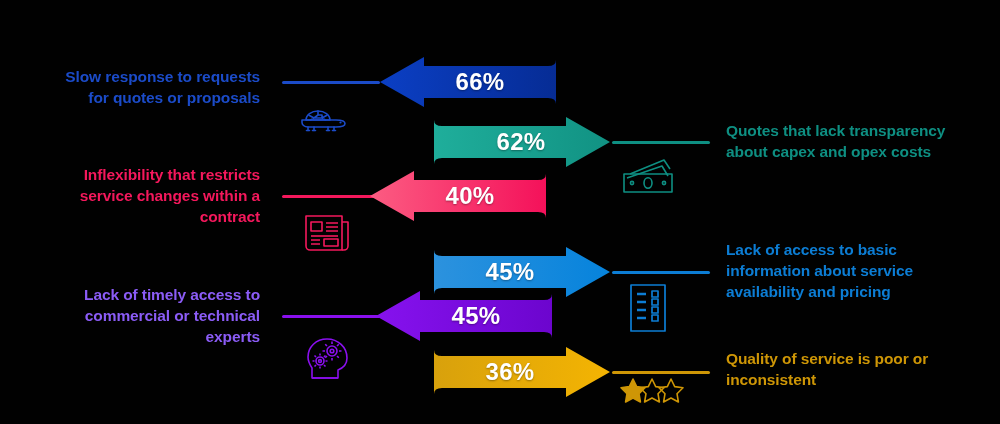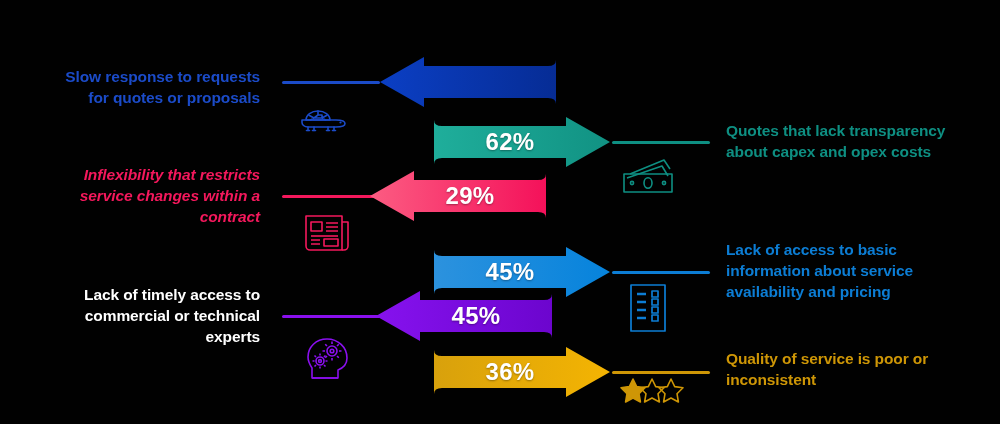--- a/index.html
+++ b/index.html
@@ -51,20 +51,21 @@
       <svg viewBox="0 0 176 60" preserveAspectRatio="none">
         <defs>
             <linearGradient id="g1" x1="0" y1="0" x2="1" y2="0">
           <stop offset="0" stop-color="#0B3FC4"></stop>
               <stop offset="1" stop-color="#062C95"></stop>
         </linearGradient>
           </defs>
         <path d="M0 30 L44 5 L44 14 L168 14 Q176 14 176 8 L176 52 Q176 46 168 46 L44 46 L44 55 Z" fill="url(#g1)"></path>
       </svg>
     </div>
+    <div class="pct" style="left:404px;width:152px;">66%</div>
   </div>
 
   <div class="row" style="top:112px;">
     <div class="label right" style="top:8px;color:#0E8F82;">Quotes that lack transparency
 about capex and opex costs</div>
     <div class="conn" style="left:612px;top:29px;width:98px;background:#0E8F82;"></div>
     <div class="iconbox" style="left:618px;top:36px;">
       <svg viewBox="0 0 64 44" fill="none" stroke="#0E8F82" stroke-width="1.6" stroke-linejoin="round">
         <path d="M12 22 L46 8 L52 17"></path>
         <path d="M9 26 L44 14 L50 24"></path>
@@ -78,25 +79,25 @@
       <svg viewBox="0 0 176 60" preserveAspectRatio="none">
         <defs>
             <linearGradient id="g2" x1="0" y1="0" x2="1" y2="0">
           <stop offset="0" stop-color="#1FAE9B"></stop>
               <stop offset="1" stop-color="#119283"></stop>
         </linearGradient>
           </defs>
         <path d="M176 30 L132 5 L132 14 L8 14 Q0 14 0 8 L0 52 Q0 46 8 46 L132 46 L132 55 Z" fill="url(#g2)"></path>
       </svg>
     </div>
-    <div class="pct" style="left:434px;width:152px;text-align:right;">62%</div>
+    <div class="pct" style="left:445px;width:152px;text-align:right;">62%</div>
   </div>
 
   <div class="row" style="top:166px;">
-    <div class="label left" style="top:-2px;color:#F4185C;font-style:italic;">Inflexibility that restricts
+    <div class="label left" style="top:-2px;color:#F4185C;">Inflexibility that restricts
 service changes within a
 contract</div>
     <div class="conn" style="left:282px;top:29px;width:98px;background:#F4185C;"></div>
     <div class="iconbox" style="left:300px;top:40px;width:56px;height:52px;">
       <svg viewBox="0 0 56 48" fill="none" stroke="#F4185C" stroke-width="1.6" stroke-linejoin="round">
         <path d="M6 8h36v34H10a4 4 0 0 1-4-4z"></path>
         <path d="M42 14h6v24a4 4 0 0 1-4 4h-2"></path>
         <rect x="11" y="14" width="11" height="9"></rect>
         <path d="M26 15h12M26 19h12M26 23h12"></path>
         <path d="M11 28h27"></path>
@@ -108,21 +109,21 @@
       <svg viewBox="0 0 176 60" preserveAspectRatio="none">
         <defs>
             <linearGradient id="g3" x1="0" y1="0" x2="1" y2="0">
           <stop offset="0" stop-color="#FC5C82"></stop>
               <stop offset="1" stop-color="#F4115A"></stop>
         </linearGradient>
           </defs>
         <path d="M0 30 L44 5 L44 14 L168 14 Q176 14 176 8 L176 52 Q176 46 168 46 L44 46 L44 55 Z" fill="url(#g3)"></path>
       </svg>
     </div>
-    <div class="pct" style="left:394px;width:152px;">29%</div>
+    <div class="pct" style="left:394px;width:152px;">40%</div>
   </div>
 
   <div class="row" style="top:242px;">
     <div class="label right" style="top:-3px;color:#0C7DD4;">Lack of access to basic
 information about service
 availability and pricing</div>
     <div class="conn" style="left:612px;top:29px;width:98px;background:#0C7DD4;"></div>
     <div class="iconbox" style="left:622px;top:38px;width:52px;height:56px;">
       <svg viewBox="0 0 52 56" fill="none" stroke="#0C7DD4" stroke-width="1.7" stroke-linejoin="round">
         <rect x="9" y="5" width="34" height="46"></rect>
@@ -141,21 +142,21 @@
               <stop offset="1" stop-color="#0683DC"></stop>
         </linearGradient>
           </defs>
         <path d="M176 30 L132 5 L132 14 L8 14 Q0 14 0 8 L0 52 Q0 46 8 46 L132 46 L132 55 Z" fill="url(#g4)"></path>
       </svg>
     </div>
     <div class="pct" style="left:434px;width:152px;">45%</div>
   </div>
 
   <div class="row" style="top:286px;">
-    <div class="label left" style="top:-2px;color:#ffffff;margin-left:16px;">Lack of timely access to
+    <div class="label left" style="top:-2px;color:#8b5cf6;margin-left:16px;">Lack of timely access to
 commercial or technical
 experts</div>
     <div class="conn" style="left:282px;top:29px;width:98px;background:#8A10EE;"></div>
     <div class="iconbox" style="left:298px;top:42px;width:58px;height:56px;">
       <svg viewBox="0 0 58 56" fill="none" stroke="#8A10EE" stroke-width="1.6" stroke-linejoin="round">
         <path d="M40 50v-8c5-2 9-6 9-12 0-11-9-19-20-19S10 19 10 29c0 5 2 8 4 11v10z"></path>
         <path d="M14 50h26"></path>
         <circle cx="34" cy="23" r="5"></circle>
           <circle cx="34" cy="23" r="1.8"></circle>
         <path d="M34 16v-2.5M34 30v2.5M41 23h2.5M27 23h-2.5M39 18l1.8-1.8M29 28l-1.8 1.8M39 28l1.8 1.8M29 18l-1.8-1.8"></path>

